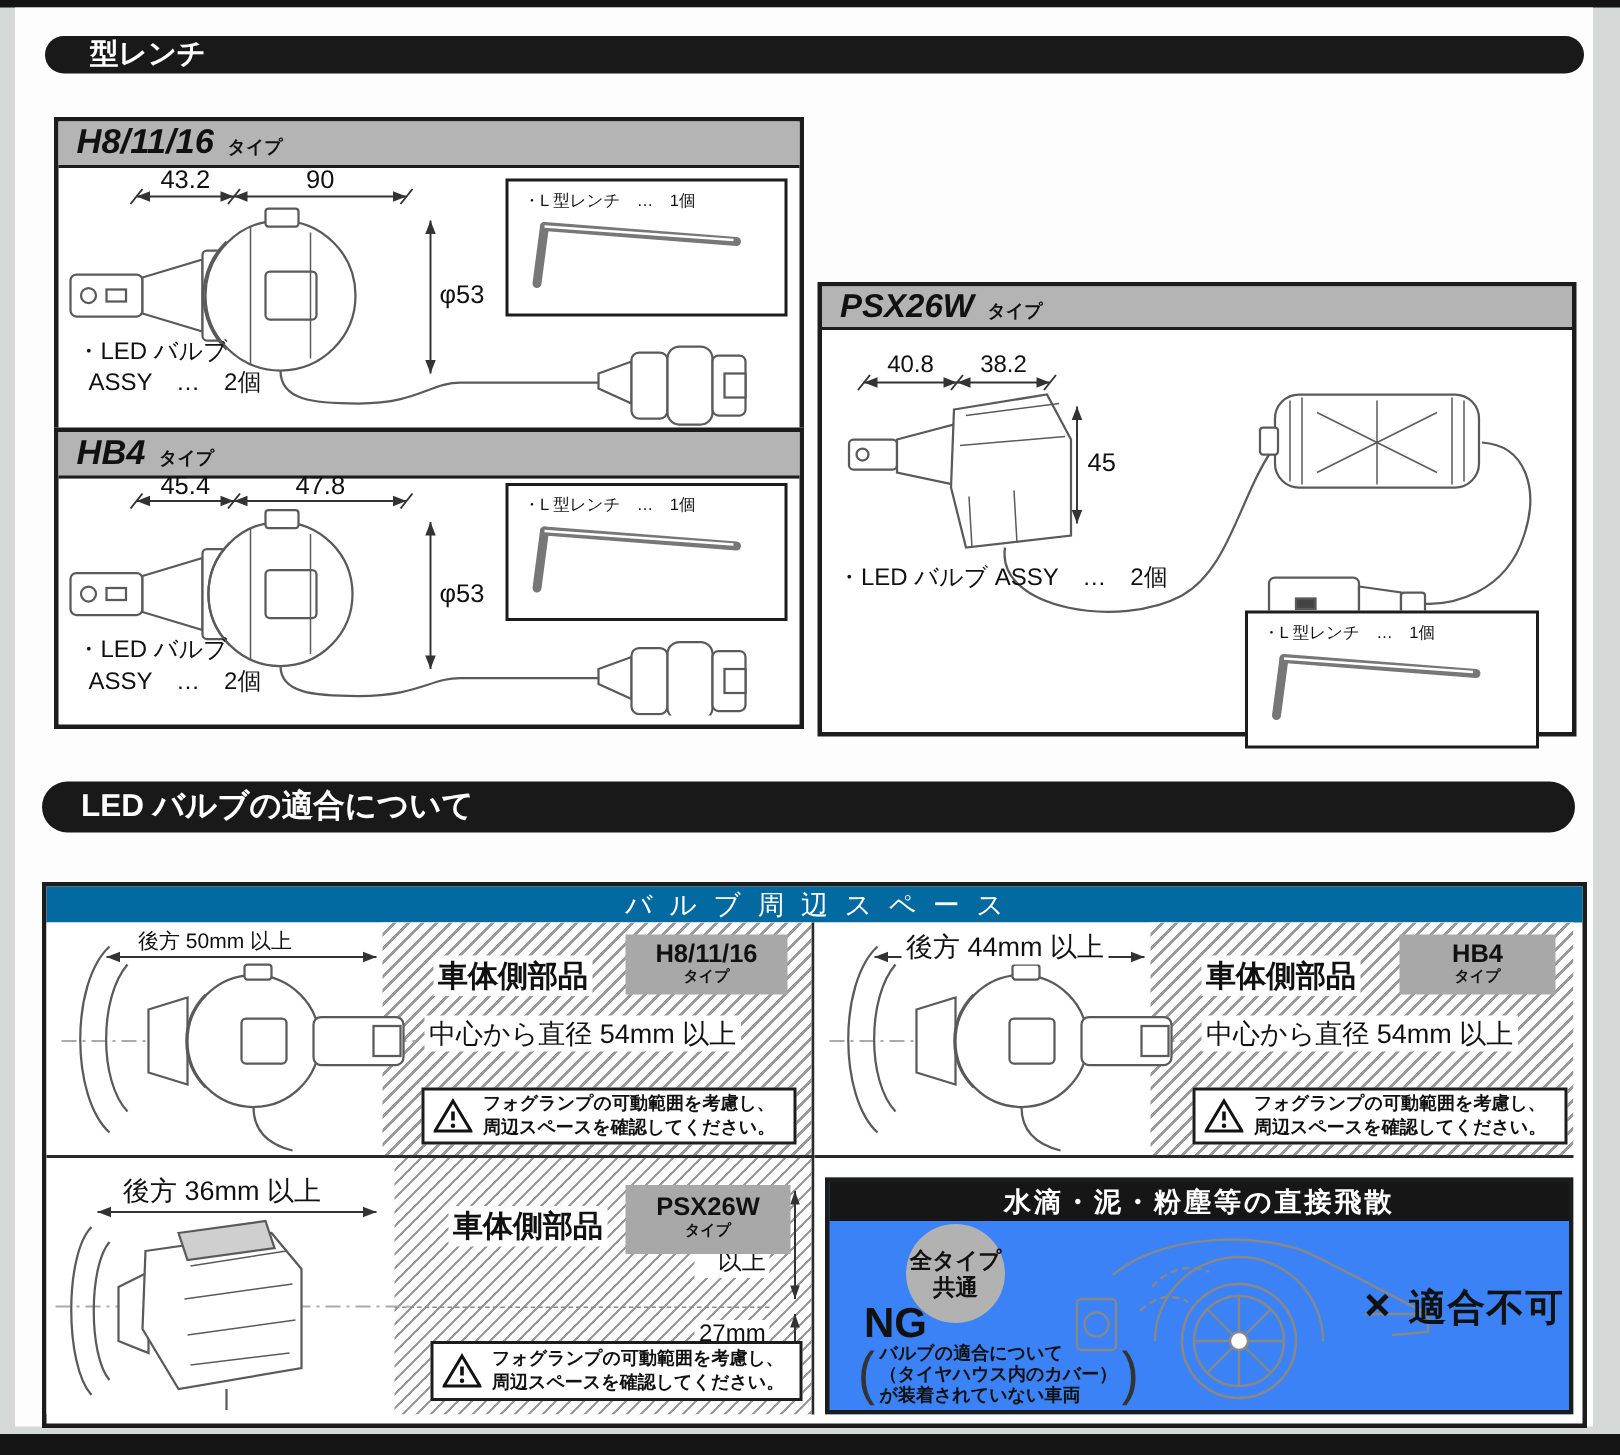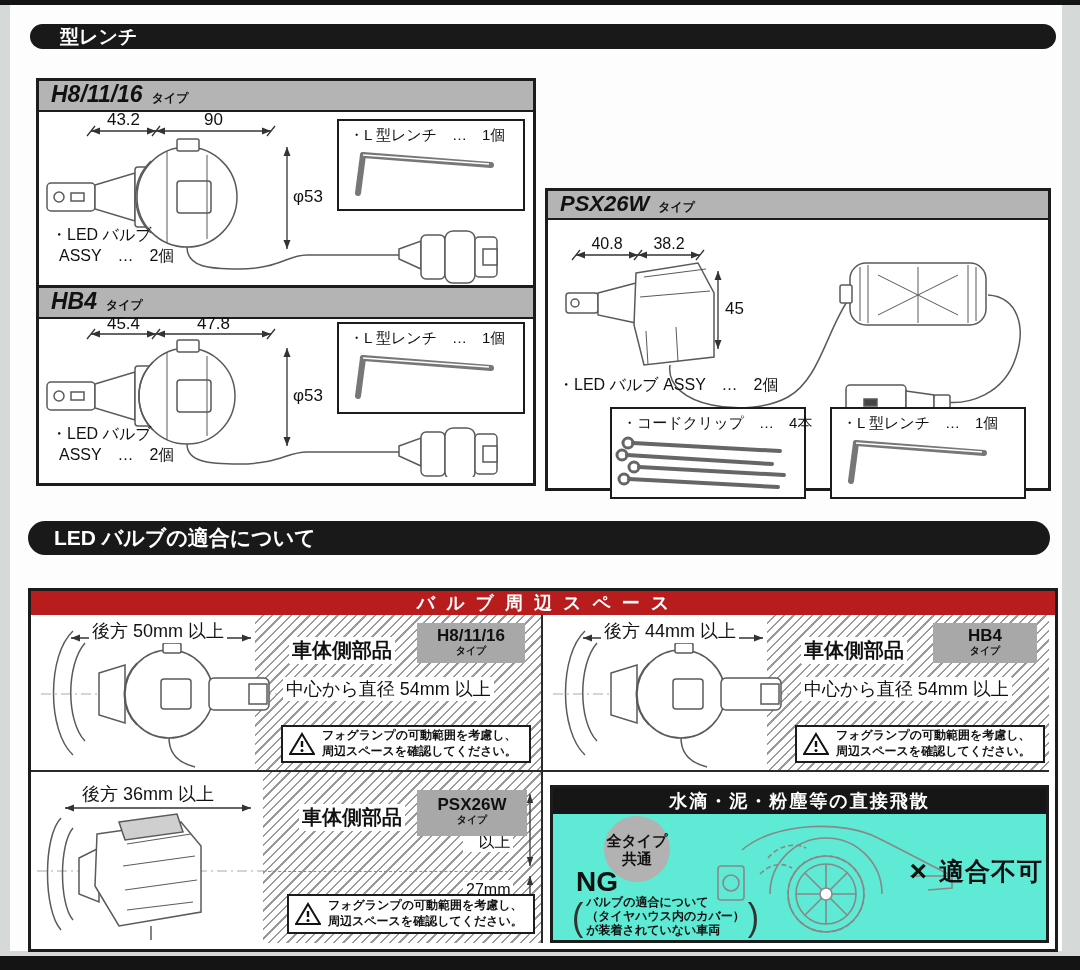--- a/index.html
+++ b/index.html
@@ -7,21 +7,21 @@
   .abs{position:absolute;}
   .lab{position:absolute;white-space:nowrap;}
   .wbg{background:#fff;padding:0 3px;}
   .hatch{background:repeating-linear-gradient(135deg,#fff 0 5px,#9a9a9a 5px 6.6px);}
   .secbar{position:absolute;background:#191919;color:#fff;font-weight:bold;border-radius:14px;}
   .box{position:absolute;border:3px solid #1c1c1c;background:#fff;}
   .boxhead{display:flex;align-items:baseline;gap:9px;background:#b4b4b4;padding:0 0 2px 12px;border-bottom:2px solid #1c1c1c;}
   .bname{font-size:23px;font-weight:bold;font-style:italic;}
   .bsuf{font-size:12px;font-weight:bold;}
   .subbox{position:absolute;border:2px solid #1c1c1c;background:#fff;}
-  .sublabel{font-size:15px;padding:5px 0 0 10px;white-space:nowrap;}
+  .sublabel{font-size:11px;padding:5px 0 0 10px;white-space:nowrap;}
   .dim{position:absolute;font-size:17px;text-align:center;white-space:nowrap;}
   .badge{position:absolute;background:#a8a8a8;text-align:center;font-weight:bold;line-height:1;padding-top:4px;}
   .badge .bn{font-size:17px;}
   .badge .bs{font-size:10px;display:block;margin-top:2px;}
   .warn{position:absolute;border:2px solid #1c1c1c;background:#fff;display:flex;align-items:center;gap:7px;padding:2px 6px;}
   .warn .wt{font-size:12px;font-weight:bold;line-height:1.3;white-space:nowrap;}
   .cell{position:absolute;overflow:hidden;background:#fff;}
   svg{display:block;}
 </style>
 </head>
@@ -197,54 +197,39 @@
           <rect x="18" y="18" width="13" height="7" fill="#444"></rect>
           <polygon points="60,10 88,14 88,32 60,36"></polygon>
           <rect x="88" y="14" width="16" height="18" rx="2"></rect>
         </g>
       </g>
     </svg>
     <span class="dim" style="left:28px;top:0px;width:62px;font-size:16px;">40.8</span>
     <span class="dim" style="left:90px;top:0px;width:62px;font-size:16px;">38.2</span>
     <span class="dim" style="left:177px;top:64px;">45</span>
     <div class="lab" style="left:10px;top:140px;font-size:16px;">・LED バルブ ASSY　…　2個</div>
-    <div class="subbox" style="left:62px;top:172px;width:192px;height:88px;">
-      <div class="sublabel">・コードクリップ　…　4本</div>
-      <svg width="186" height="58" viewBox="0 0 186 58">
-        <g stroke="#666" fill="none" stroke-linecap="round">
-          <circle cx="16" cy="10" r="5" stroke-width="3"></circle>
-            <path d="M21,10 L168,18" stroke-width="4"></path>
-          <circle cx="10" cy="22" r="5" stroke-width="3"></circle>
-            <path d="M15,22 L160,31" stroke-width="4"></path>
-          <circle cx="22" cy="34" r="5" stroke-width="3"></circle>
-            <path d="M27,34 L172,42" stroke-width="4"></path>
-          <circle cx="12" cy="46" r="5" stroke-width="3"></circle>
-            <path d="M17,46 L166,54" stroke-width="4"></path>
-        </g>
-      </svg>
-    </div>
     <div class="subbox" style="left:282px;top:172px;width:192px;height:88px;">
       <div class="sublabel">・L 型レンチ　…　1個</div>
       <svg width="180" height="56" viewBox="0 0 180 56">
         <g stroke="#777" stroke-width="6" fill="none" stroke-linecap="round" stroke-linejoin="round">
           <path d="M24,10 L152,20"></path>
             <path d="M24,10 L19,48"></path>
         </g>
         <g stroke="#fff" stroke-width="1.6" fill="none">
             <path d="M24,10 L150,19"></path>
           </g>
       </svg>
     </div>
   </div>
 </div>
 
 <div class="secbar" style="left:28px;top:521px;width:1022px;height:34px;font-size:21px;line-height:34px;padding-left:26px;box-sizing:border-box;border-radius:17px;">LED バルブの適合について</div>
 
 <div class="box" style="left:28px;top:588px;width:1024px;height:358px;">
-  <div style="height:24px;background:#b91c1c;color:#fff;font-weight:bold;font-size:18px;line-height:24px;text-align:center;letter-spacing:11px;padding-left:11px;box-sizing:border-box;">バルブ周辺スペース</div>
+  <div style="height:24px;background:#0369a1;color:#fff;font-weight:normal;font-size:18px;line-height:24px;text-align:center;letter-spacing:11px;padding-left:11px;box-sizing:border-box;">バルブ周辺スペース</div>
   <div class="abs" style="left:0;top:24px;width:1018px;height:328px;">
 
     <div class="cell" style="left:0;top:0;width:510px;height:155px;border-right:2px solid #2a2a2a;border-bottom:2px solid #2a2a2a;">
       <div class="hatch abs" style="left:224px;top:0;width:286px;height:155px;"></div>
       <svg class="abs" style="left:2px;top:2px;" width="252" height="151" viewBox="0 0 252 151">
         <path d="M8,77 H248" stroke="#aaa" stroke-width="1.2" stroke-dasharray="10 4 2 4" fill="none"></path>
         <g stroke="#5a5a5a" stroke-width="1.5" fill="#fff">
           <path d="M40,14 C14,38 14,114 40,138" fill="none"></path>
           <path d="M52,26 C33,48 33,104 52,124" fill="none"></path>
           <polygon points="66,56 92,48 92,106 66,98"></polygon>
@@ -257,21 +242,21 @@
           <path d="M136,121 C136,140 150,147 162,150" fill="none"></path>
         </g>
         <g stroke="#333" stroke-width="1.3" fill="none">
             <path d="M38,21 H218"></path>
           </g>
         <g fill="#333" stroke="none">
           <polygon points="38,21 47,17.5 47,24.5"></polygon>
             <polygon points="218,21 209,17.5 209,24.5"></polygon>
         </g>
       </svg>
-      <span class="lab wbg" style="left:58px;top:4px;font-size:18px;">後方 50mm 以上</span>
+      <span class="lab wbg" style="left:58px;top:4px;font-size:14px;">後方 50mm 以上</span>
       <span class="lab wbg" style="left:258px;top:22px;font-size:20px;font-weight:bold;">車体側部品</span>
       <div class="badge" style="left:386px;top:8px;width:108px;height:36px;">
         <span class="bn">H8/11/16</span>
         <span class="bs">タイプ</span>
       </div>
       <span class="lab wbg" style="left:252px;top:62px;font-size:18px;">中心から直径 54mm 以上</span>
       <div class="warn" style="left:250px;top:110px;width:250px;height:38px;box-sizing:border-box;">
         <svg width="26" height="24" viewBox="0 0 26 24">
           <polygon points="13,2 25,22 1,22" fill="#fff" stroke="#111" stroke-width="2"></polygon>
           <path d="M13,9 V15" stroke="#111" stroke-width="2.4"></path>
@@ -382,21 +367,21 @@
             <circle cx="13" cy="18.5" r="1.5" fill="#111"></circle>
         </svg>
         <span class="wt">
           <span>フォグランプの可動範囲を考慮し、</span><br>
           <span>周辺スペースを確認してください。</span>
         </span>
       </div>
     </div>
 
     <div class="cell" style="left:512px;top:157px;width:506px;height:171px;">
-      <div class="abs" style="left:7px;top:13px;width:493px;height:152px;border:3px solid #1c1c1c;background:#5eead4;">
+      <div class="abs" style="left:7px;top:13px;width:493px;height:152px;border:3px solid #1c1c1c;background:#3b82f6;">
         <div style="height:26px;background:#161616;color:#fff;font-weight:bold;font-size:18px;line-height:26px;text-align:center;letter-spacing:2px;">水滴・泥・粉塵等の直接飛散</div>
         <div class="abs" style="left:0;top:26px;width:487px;height:120px;margin-left:11px;">
           <svg class="abs" style="left:150px;top:0;" width="240" height="120" viewBox="0 0 240 120">
             <g stroke="#888" stroke-width="1.6" fill="none">
               <path d="M28,36 C60,8 130,6 164,24 C196,40 214,50 238,62 L238,74 L214,76"></path>
               <path d="M56,80 A56,56 0 0 1 168,80"></path>
               <circle cx="112" cy="80" r="38"></circle>
               <circle cx="112" cy="80" r="30"></circle>
               <circle cx="112" cy="80" r="38" stroke-dasharray="4 3"></circle>
               <path d="M112,50 V110 M82,80 H142 M91,59 L133,101 M133,59 L91,101"></path>

